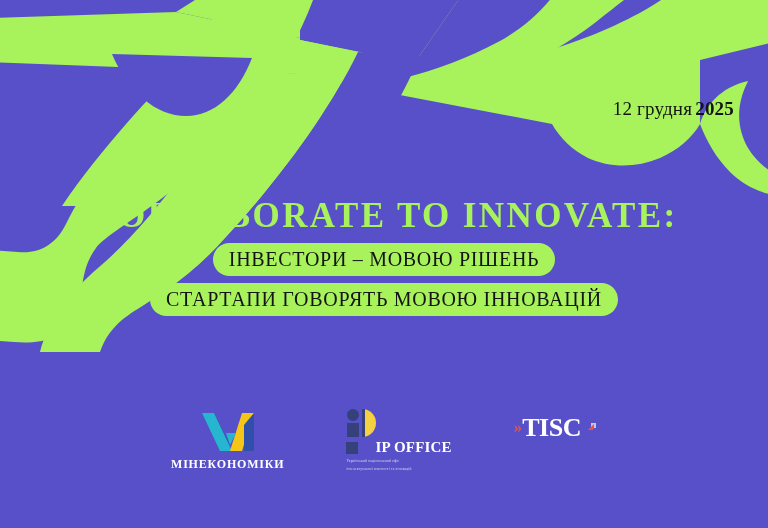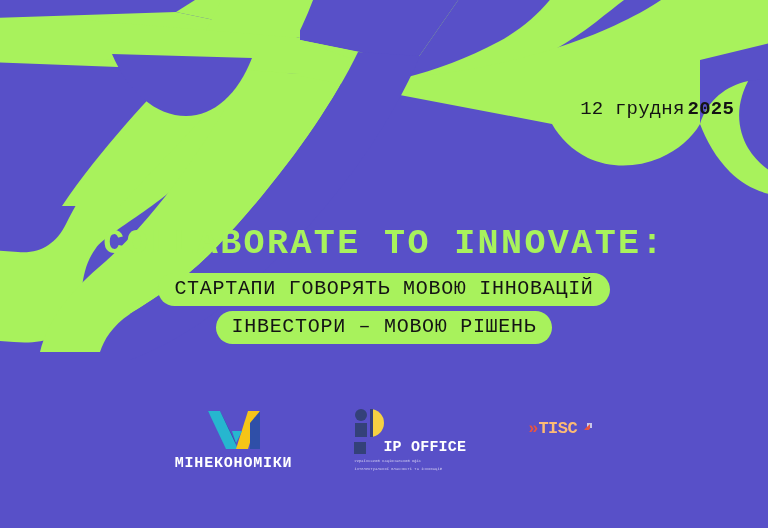--- a/index.html
+++ b/index.html
@@ -7,21 +7,21 @@
     margin: 0;
     padding: 0;
     background: #2b2b2b;
   }
   #poster {
     position: relative;
     width: 768px;
     height: 528px;
     overflow: hidden;
     background: #5850c8;
-    font-family: Liberation Mono, monospace;
+    font-family: Liberation Serif, serif;
     -webkit-font-smoothing: antialiased;
   }
 
   
   #artwork {
     position: absolute;
     left: 0;
     top: 0;
     width: 768px;
     height: 528px;
@@ -44,21 +44,21 @@
   }
   #date-badge .year {
     font-weight: 700;
     margin-left: 3px;
   }
 
   
   #headline-block {
     position: absolute;
     left: 0;
-    top: 222px;
+    top: 194px;
     width: 768px;
     z-index: 6;
     text-align: center;
   }
   #main-title {
     margin: 0;
     font-size: 35px;
     line-height: 44px;
     font-weight: 700;
     letter-spacing: 2.4px;
@@ -106,21 +106,21 @@
     align-items: center;
   }
 
   
   .logo-mineco .mark {
     width: 56px;
     height: 40px;
   }
   .logo-mineco .wordmark {
     margin-top: 6px;
-    font-size: 15px;
+    font-size: 12px;
     font-weight: 700;
     letter-spacing: 0.8px;
     color: #ffffff;
     white-space: nowrap;
   }
 
   
   .logo-ip .ip-inner {
     display: flex;
     flex-direction: column;
@@ -170,24 +170,24 @@
     align-items: center;
   }
   .logo-tisc .chevrons {
     font-size: 17px;
     font-weight: 700;
     color: #e8543f;
     letter-spacing: -2px;
     margin-right: 2px;
   }
   .logo-tisc .tisc-word {
-    font-size: 17px;
+    font-size: 26px;
     font-weight: 700;
     letter-spacing: -0.5px;
-    color: #fdba74;
+    color: #ffffff;
   }
   .logo-tisc .tisc-arrow {
     margin-left: 2px;
     width: 14px;
     height: 14px;
   }
 </style>
 </head>
 <body>
 
@@ -306,26 +306,26 @@
     </g>
   </svg>
 
   <div id="date-badge">
     <span class="day-month">12 грудня</span><span class="year">2025</span>
   </div>
 
   <div id="headline-block">
     <h1 id="main-title">COLLABORATE TO INNOVATE:</h1>
 
+    <div class="subtitle-row second">
+      <span class="subtitle-pill">ІНВЕСТОРИ – МОВОЮ РІШЕНЬ</span>
+    </div>
+
     <div class="subtitle-row">
       <span class="subtitle-pill">СТАРТАПИ ГОВОРЯТЬ МОВОЮ ІННОВАЦІЙ</span>
-    </div>
-
-    <div class="subtitle-row second">
-      <span class="subtitle-pill">ІНВЕСТОРИ – МОВОЮ РІШЕНЬ</span>
     </div>
   </div>
 
   <div id="logo-strip">
 
     <div class="logo logo-mineco">
       <svg class="mark" viewBox="0 0 56 40" xmlns="http://www.w3.org/2000/svg">
         <polygon points="2,2 14,2 30,34 24,40 2,2" fill="#2f4fa8"></polygon>
         <polygon points="2,2 14,2 32,40 20,40" fill="#26b6cf"></polygon>
         <polygon points="30,40 42,40 54,2 42,2" fill="#f5c518"></polygon>

